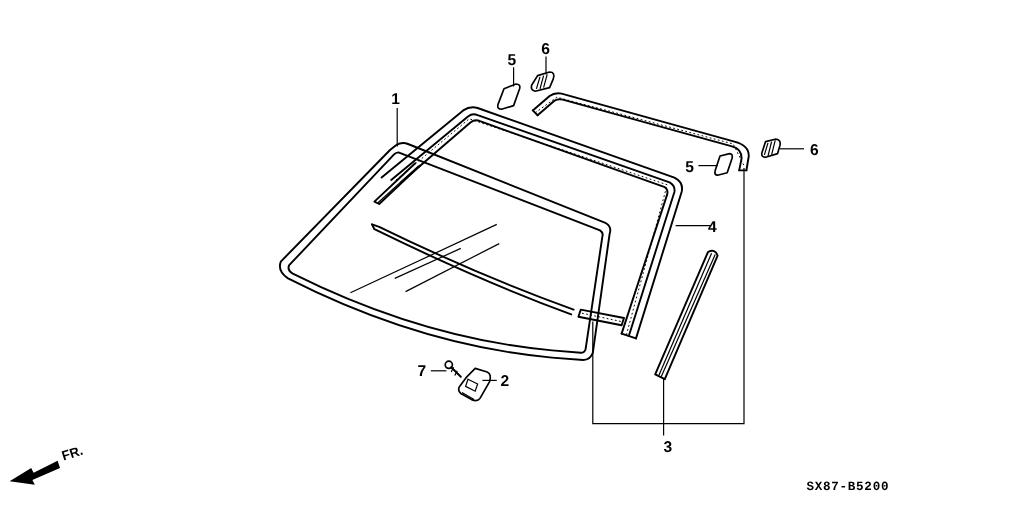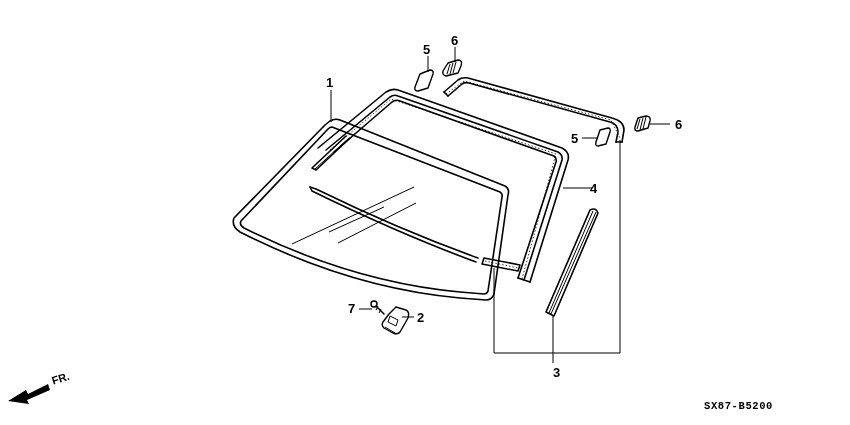--- a/index.html
+++ b/index.html
@@ -1,19 +1,19 @@
 <!DOCTYPE html>
 <html><head>
   <meta charset="utf-8">
   <style>
     html, body { margin: 0; padding: 0; background: #ffffff; }
     body { width: 850px; height: 425px; position: relative; overflow: hidden; font-family: "Liberation Sans", sans-serif; }
     #canvas { position: absolute; left: 0; top: 0; width: 850px; height: 425px; }
     .callout { position: absolute; font-family: "Liberation Sans", sans-serif; font-weight: bold; font-size: 13px; color: #000; line-height: 1; }
-    .code { position: absolute; left: 704px; top: 400px; font-family: "Liberation Mono", monospace; font-weight: bold; font-size: 10.5px; letter-spacing: 0.6px; color: #000; }
+    .code { position: absolute; left: 672px; top: 400px; font-family: "Liberation Mono", monospace; font-weight: bold; font-size: 10.5px; letter-spacing: 0.6px; color: #000; }
     .fr { position: absolute; left: 52px; top: 375px; font-family: "Liberation Sans", sans-serif; font-weight: bold; font-size: 11px; color: #000; transform: rotate(-18deg); transform-origin: left center; }
     svg .ln { fill: none; stroke: #000; stroke-width: 1.6; stroke-linejoin: round; stroke-linecap: round; }
     svg .thin { fill: none; stroke: #000; stroke-width: 1; }
     svg .lead { fill: none; stroke: #000; stroke-width: 1; }
     svg .dot { fill: none; stroke: #000; stroke-width: 0.8; stroke-dasharray: 1.5 2; }
     svg .part { fill: #fff; stroke: #000; stroke-width: 1.4; stroke-linejoin: round; }
   </style>
 </head>
 <body>
 

